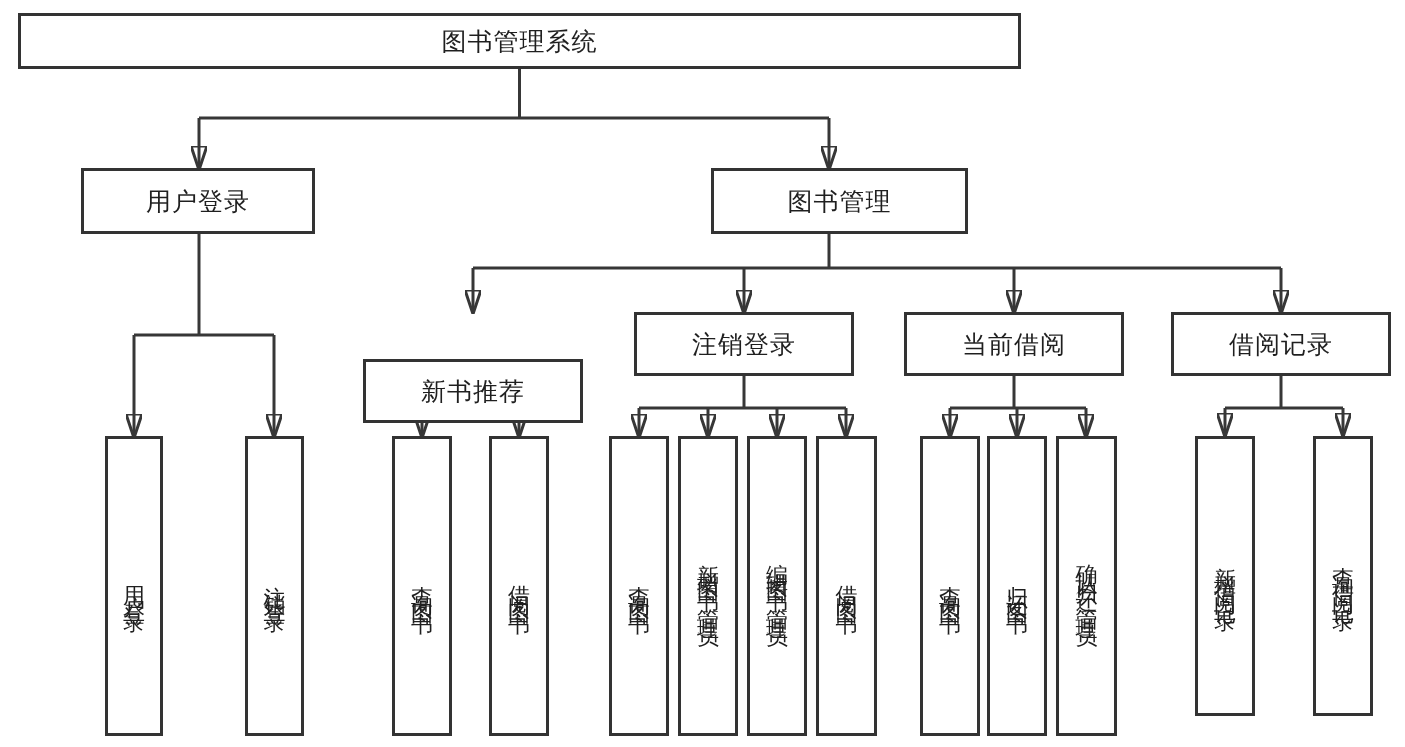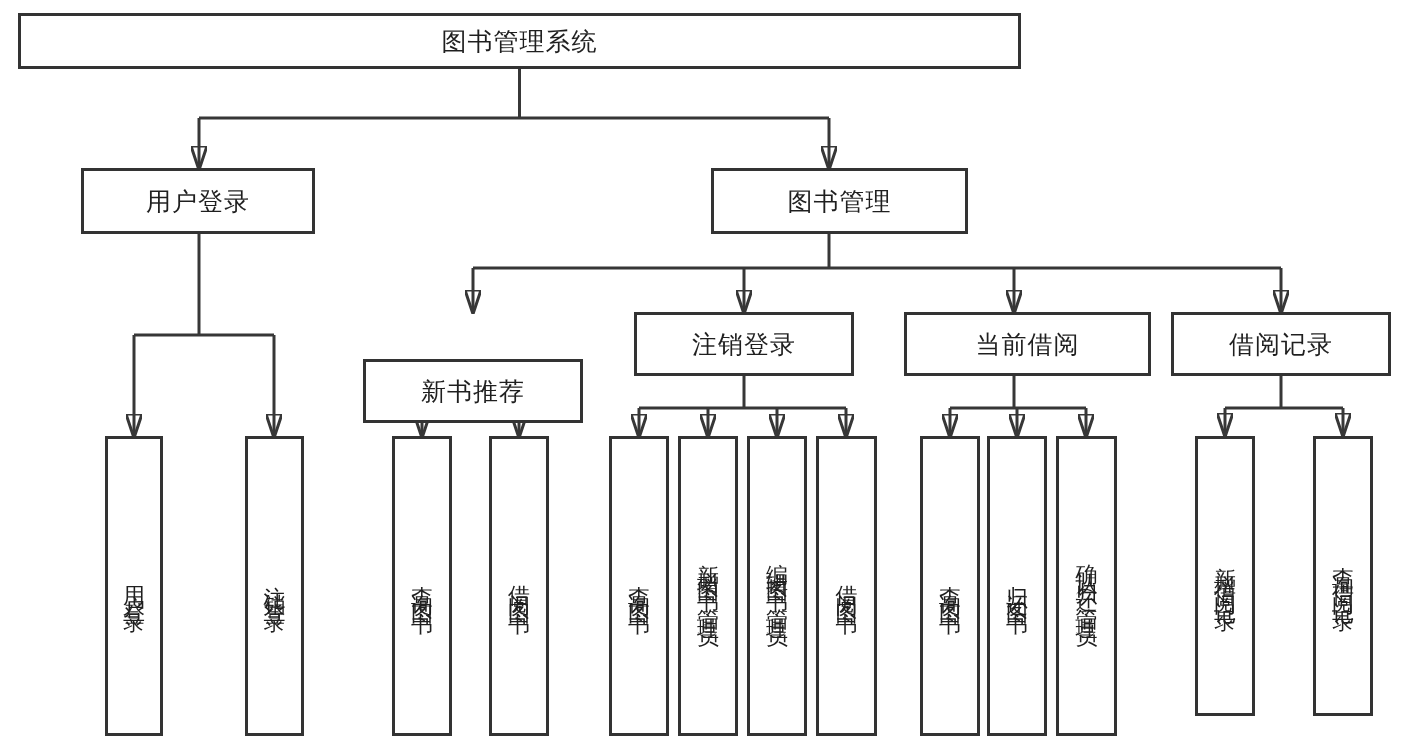--- a/index.html
+++ b/index.html
@@ -116,21 +116,21 @@
   <div class="box" style="left:711px; top:168px; width:257px; height:66px;">
     <span class="hlabel">图书管理</span>
   </div>
 
   <div class="box" style="left:363px; top:312px; width:220px; height:64px;margin-top:47px;">
     <span class="hlabel">新书推荐</span>
   </div>
   <div class="box" style="left:634px; top:312px; width:220px; height:64px;">
     <span class="hlabel">注销登录</span>
   </div>
-  <div class="box" style="left:904px; top:312px; width:247px; height:64px;">
+  <div class="box" style="left:904px; top:312px; width:220px; height:64px;">
     <span class="hlabel">当前借阅</span>
   </div>
   <div class="box" style="left:1171px; top:312px; width:220px; height:64px;">
     <span class="hlabel">借阅记录</span>
   </div>
 
   <div class="box" style="left:105px; top:436px; width:58px; height:300px;">
     <span class="vlabel">用户登录</span>
   </div>
   <div class="box" style="left:245px; top:436px; width:59px; height:300px;">

